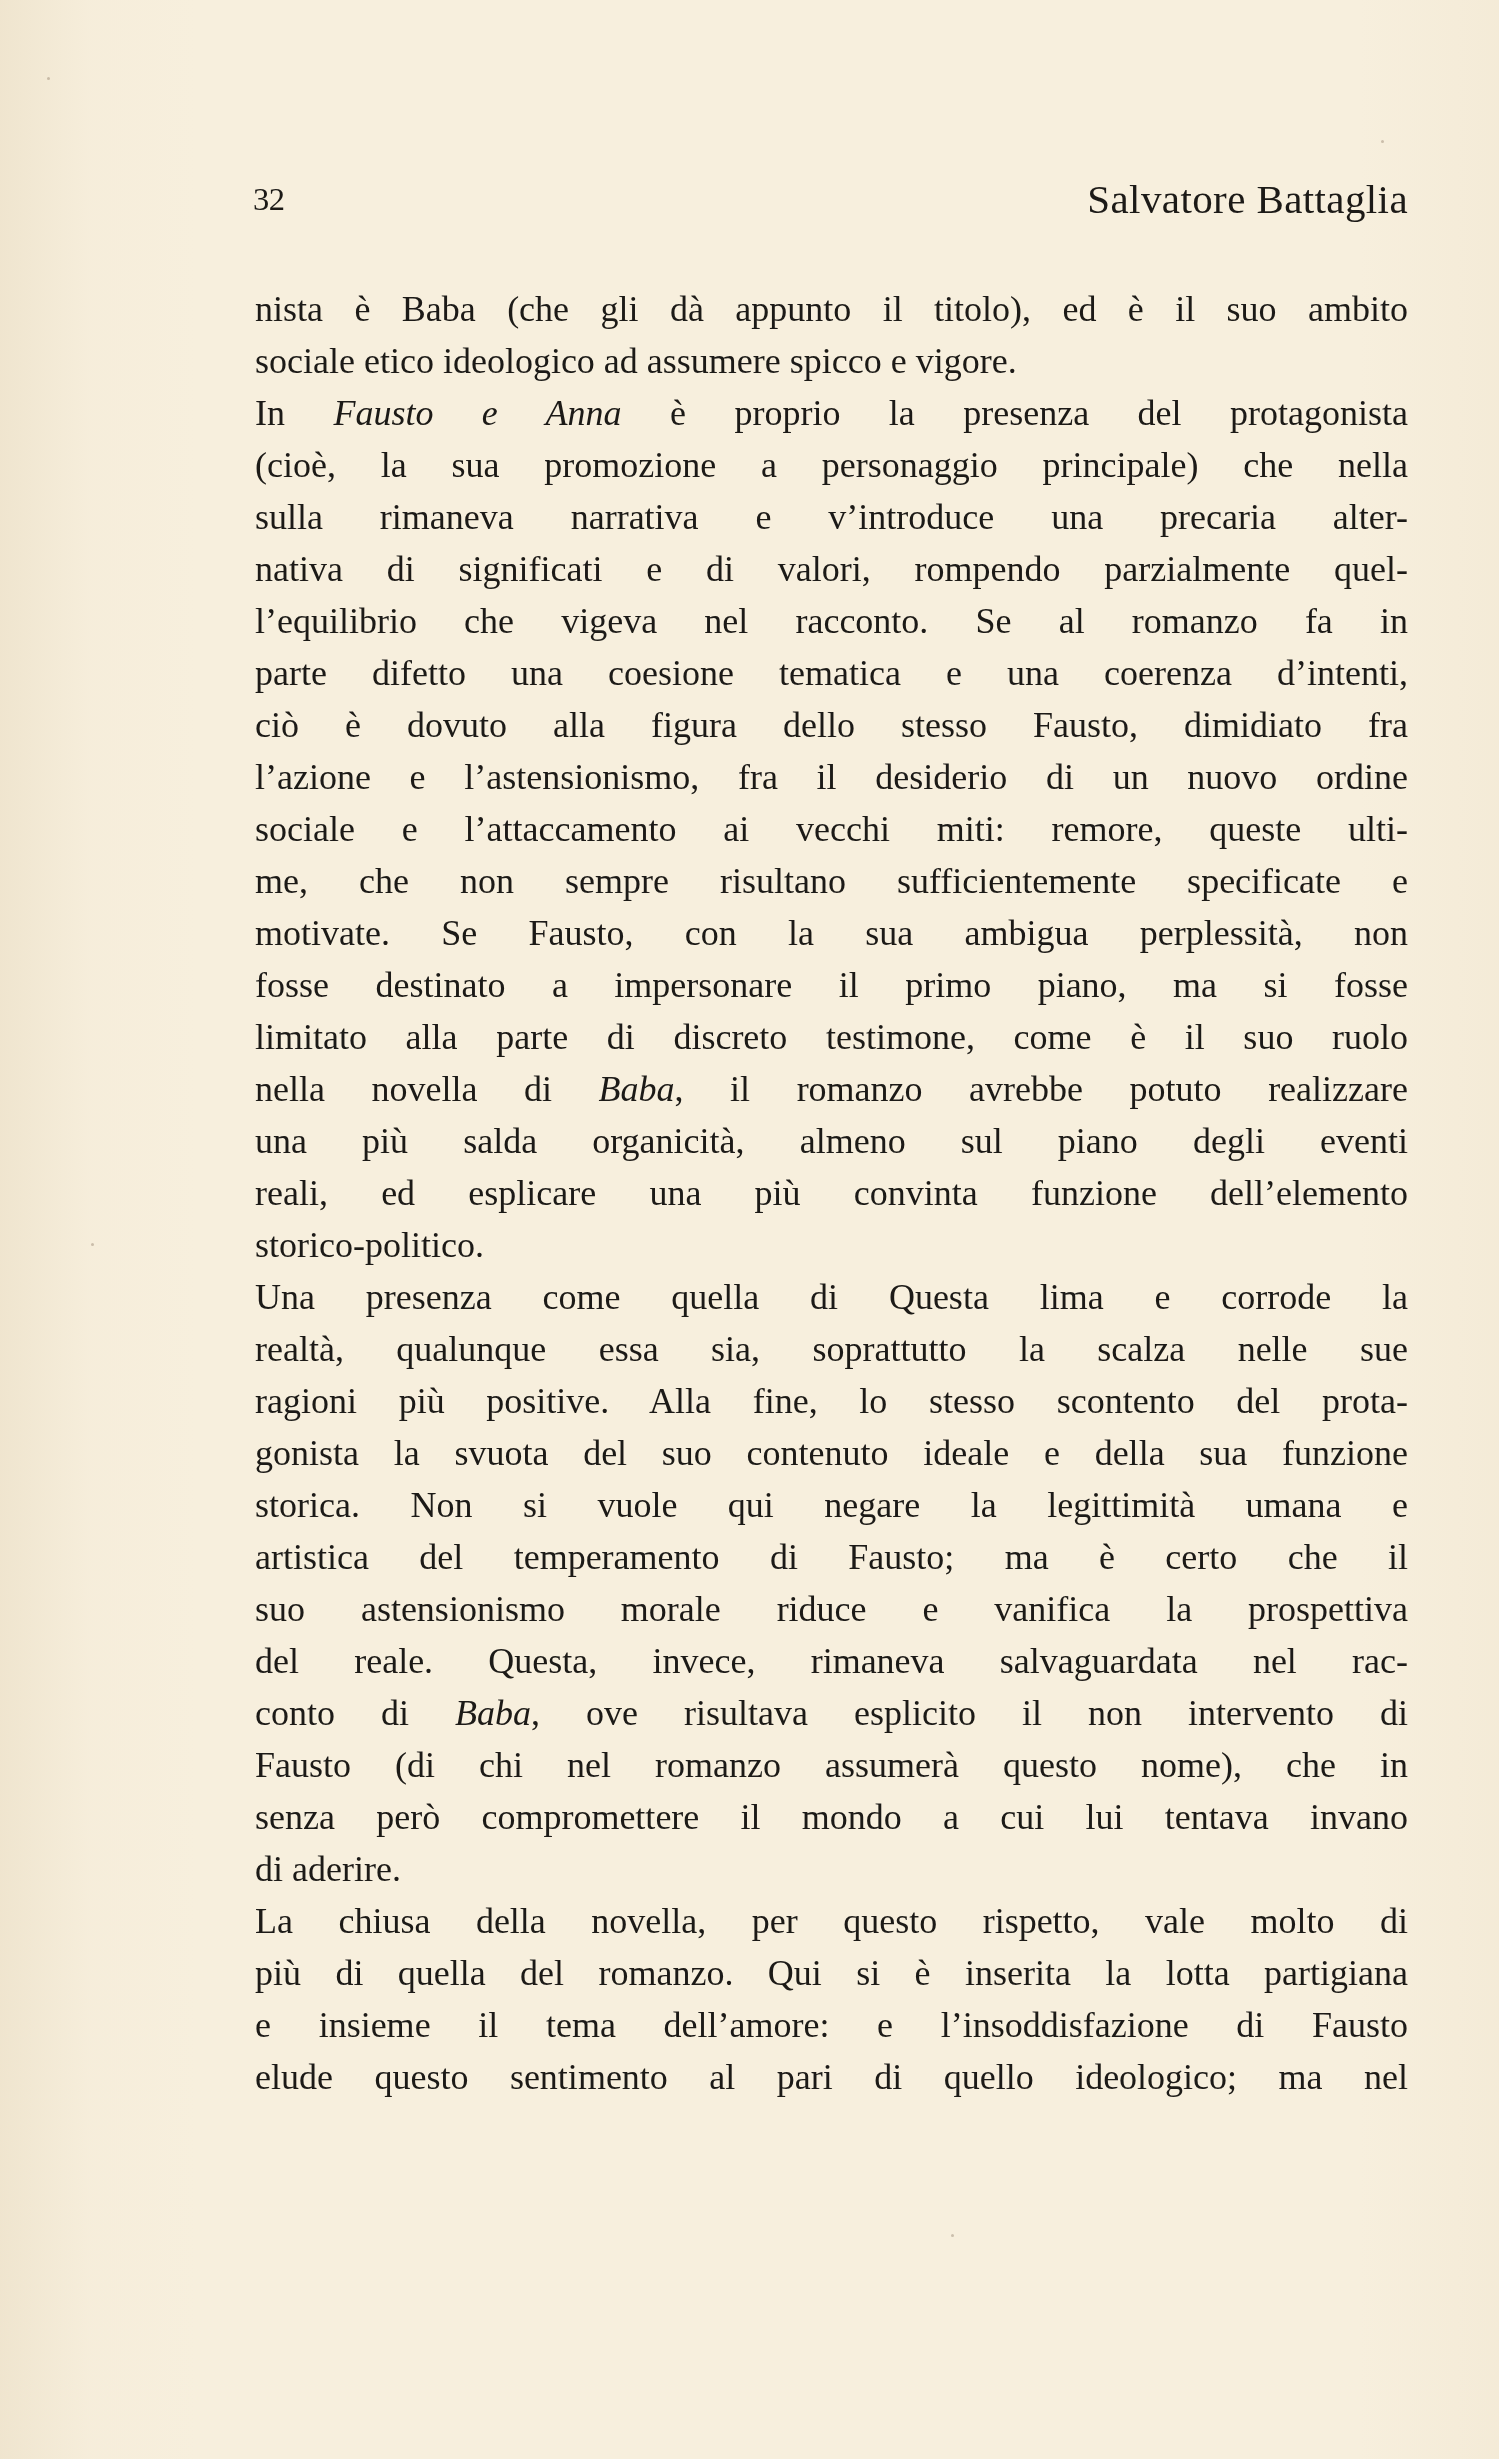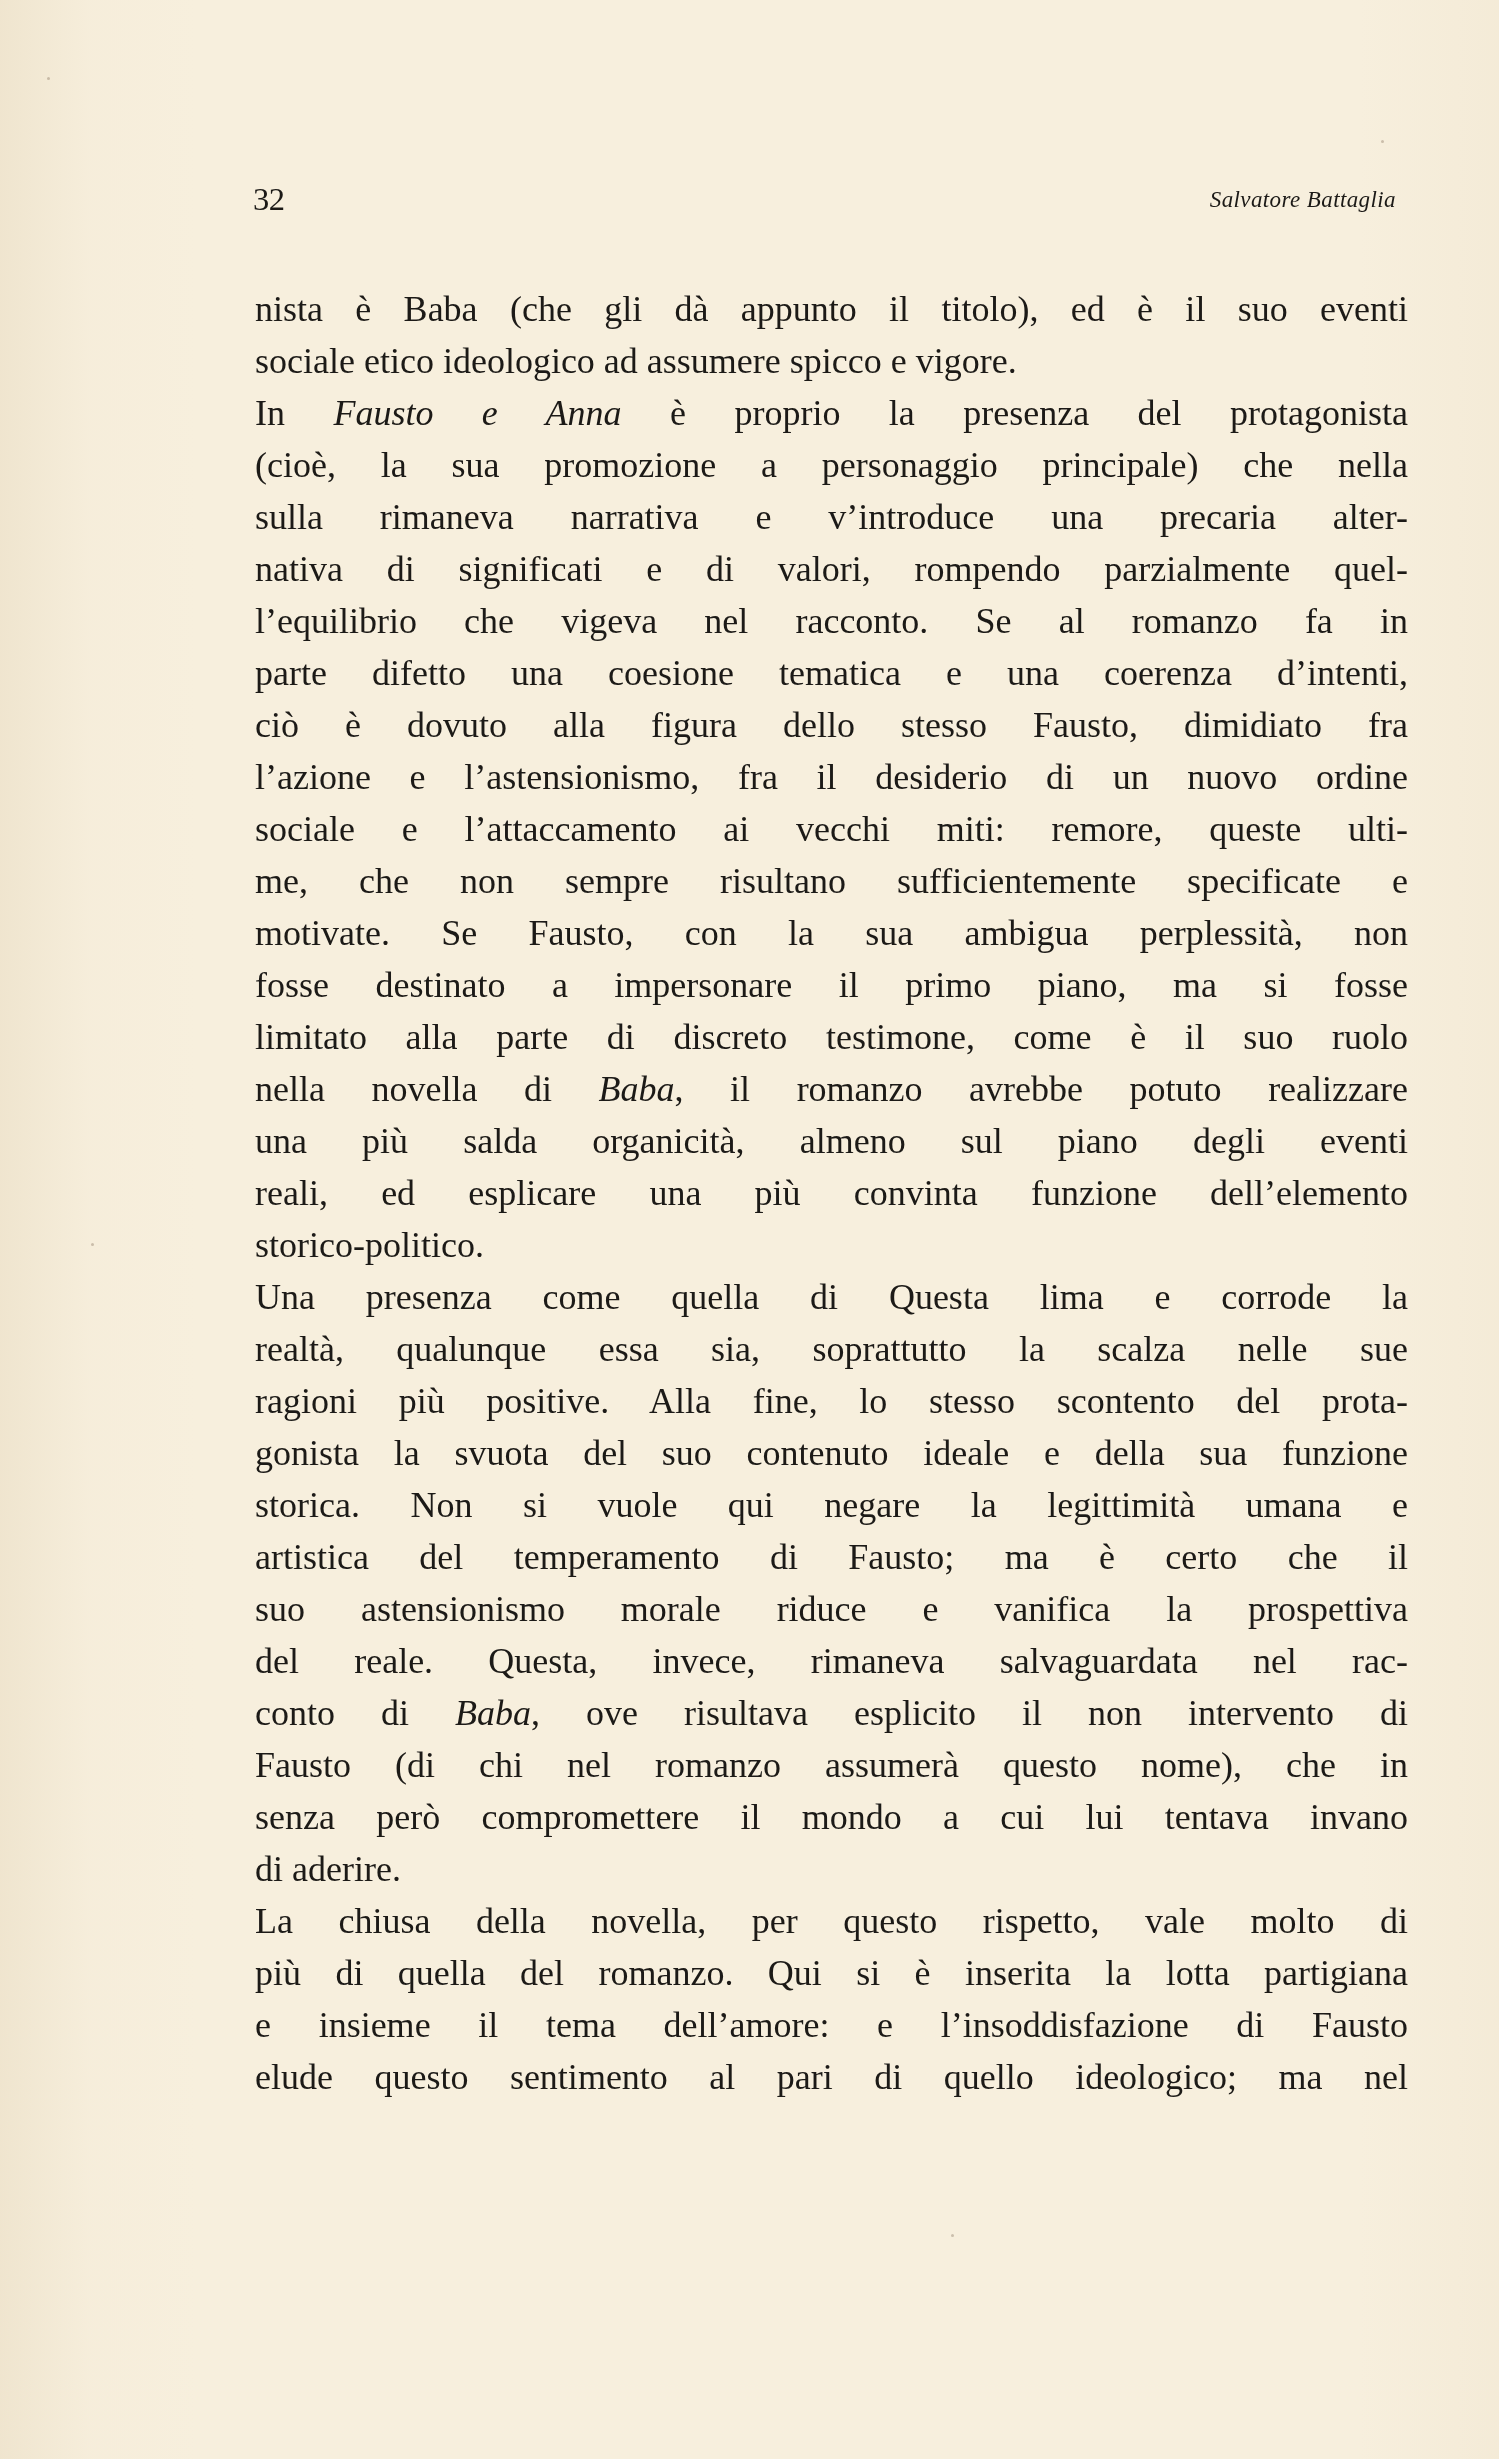--- a/index.html
+++ b/index.html
@@ -33,24 +33,23 @@
   .page-number {
     position: absolute;
     left: 0;
     top: 0;
     font-size: 32.5px;
     line-height: 39px;
     letter-spacing: -0.5px;
   }
   .running-title {
     position: absolute;
-    right: 12px;
+    right: 0;
     top: 0;
-    font-style: italic;
-    font-size: 23px;
+    font-size: 41px;
     line-height: 39px;
     letter-spacing: 0.4px;
   }
   .body-text {
     position: absolute;
     left: 255px;
     top: 283px;
     width: 1153px;
     font-size: 36px;
     line-height: 52px;
@@ -79,21 +78,21 @@
 </head>
 <body>
 
 <div class="page">
   <div class="running-head">
     <span class="page-number">32</span>
     <span class="running-title">Salvatore Battaglia</span>
   </div>
 
   <div class="body-text" id="body-text">
-      <div class="line"><span>nista è Baba (che gli dà appunto il titolo), ed è il suo eventi</span></div>
+      <div class="line"><span>nista è Baba (che gli dà appunto il titolo), ed è il suo ambito</span></div>
       <div class="line last"><span>sociale etico ideologico ad assumere spicco e vigore.</span></div>
       <div class="line"><span>In </span><i>Fausto e Anna</i><span> è proprio la presenza del protagonista</span></div>
       <div class="line"><span>(cioè, la sua promozione a personaggio principale) che nella</span></div>
       <div class="line"><span>sulla rimaneva narrativa e v’introduce una precaria alter-</span></div>
       <div class="line"><span>nativa di significati e di valori, rompendo parzialmente quel-</span></div>
       <div class="line"><span>l’equilibrio che vigeva nel racconto. Se al romanzo fa in</span></div>
       <div class="line"><span>parte difetto una coesione tematica e una coerenza d’intenti,</span></div>
       <div class="line"><span>ciò è dovuto alla figura dello stesso Fausto, dimidiato fra</span></div>
       <div class="line"><span>l’azione e l’astensionismo, fra il desiderio di un nuovo ordine</span></div>
       <div class="line"><span>sociale e l’attaccamento ai vecchi miti: remore, queste ulti-</span></div>

